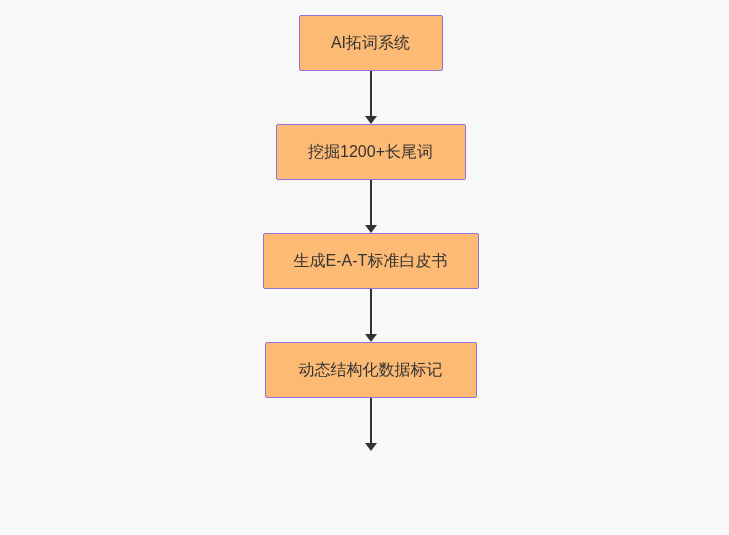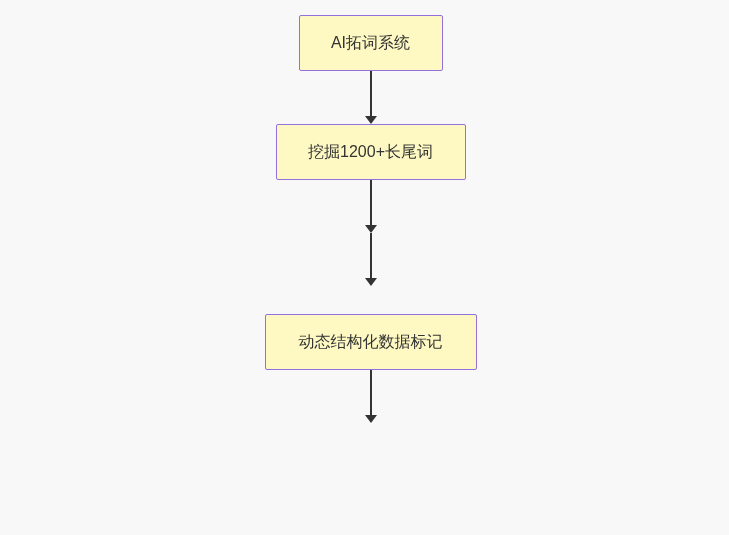--- a/index.html
+++ b/index.html
@@ -19,38 +19,38 @@
     inset: 0;
     display: flex;
     flex-direction: column;
     align-items: center;
     padding-top: 15px;
     transform: translateX(6px);
   }
   .node {
     box-sizing: border-box;
     height: 56px;
-    background: #fef9c3;
+    background: #fdba74;
     border: 1px solid #9370db;
     border-radius: 2px;
     display: flex;
     align-items: center;
     justify-content: center;
     flex: 0 0 auto;
   }
   .node-label {
     color: #333333;
     font-size: 16px;
     white-space: nowrap;
     line-height: 1;
   }
   .n1 { width: 144px; }
   .n2 { width: 190px; }
   .n3 { width: 216px; }
-  .n4 { width: 212px; margin-top: 28px; }
+  .n4 { width: 212px; }
   .n5 { width: 232px; }
   .arrow {
     height: 53px;
     width: 12px;
     flex: 0 0 auto;
     display: flex;
     flex-direction: column;
     align-items: center;
   }
   .arrow-line {
@@ -83,20 +83,23 @@
 
   <div class="node n2">
     <span class="node-label">挖掘1200+长尾词</span>
   </div>
 
   <div class="arrow">
     <div class="arrow-line"></div>
     <div class="arrow-head"></div>
   </div>
 
+  <div class="node n3">
+    <span class="node-label">生成E-A-T标准白皮书</span>
+  </div>
 
   <div class="arrow">
     <div class="arrow-line"></div>
     <div class="arrow-head"></div>
   </div>
 
   <div class="node n4">
     <span class="node-label">动态结构化数据标记</span>
   </div>
 

